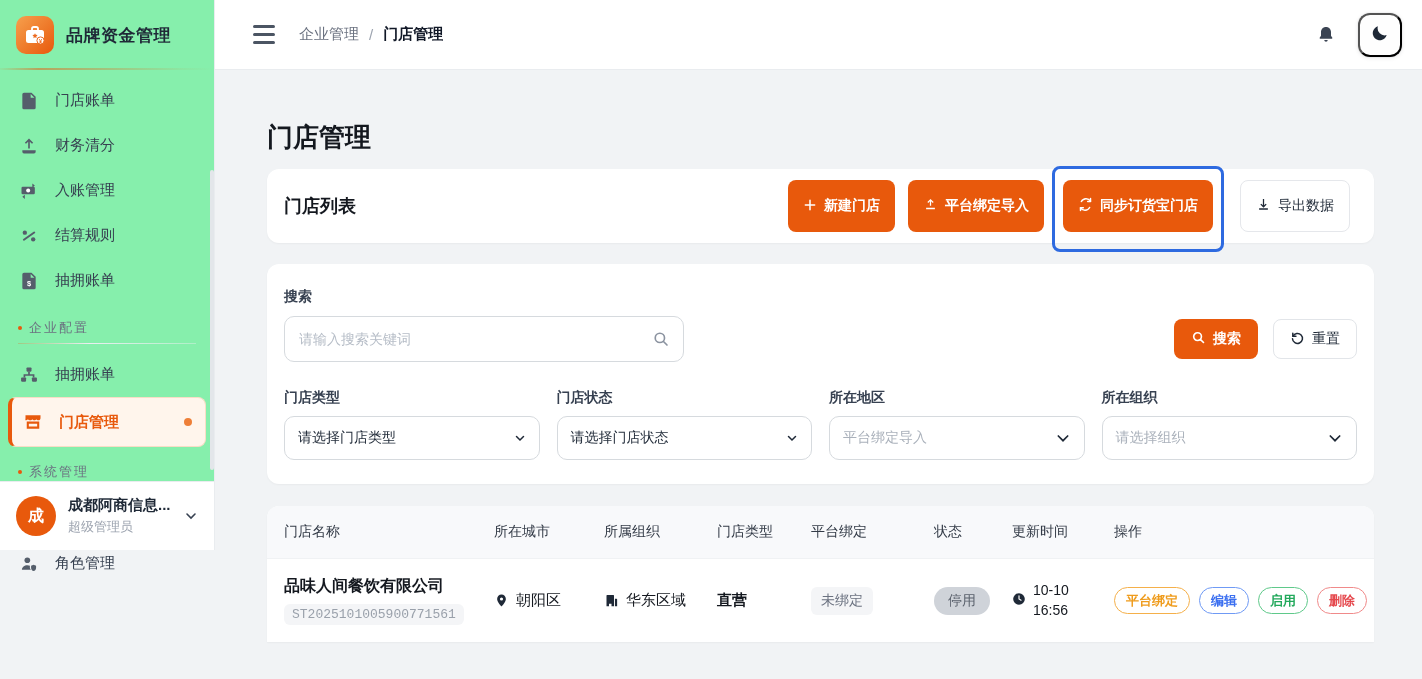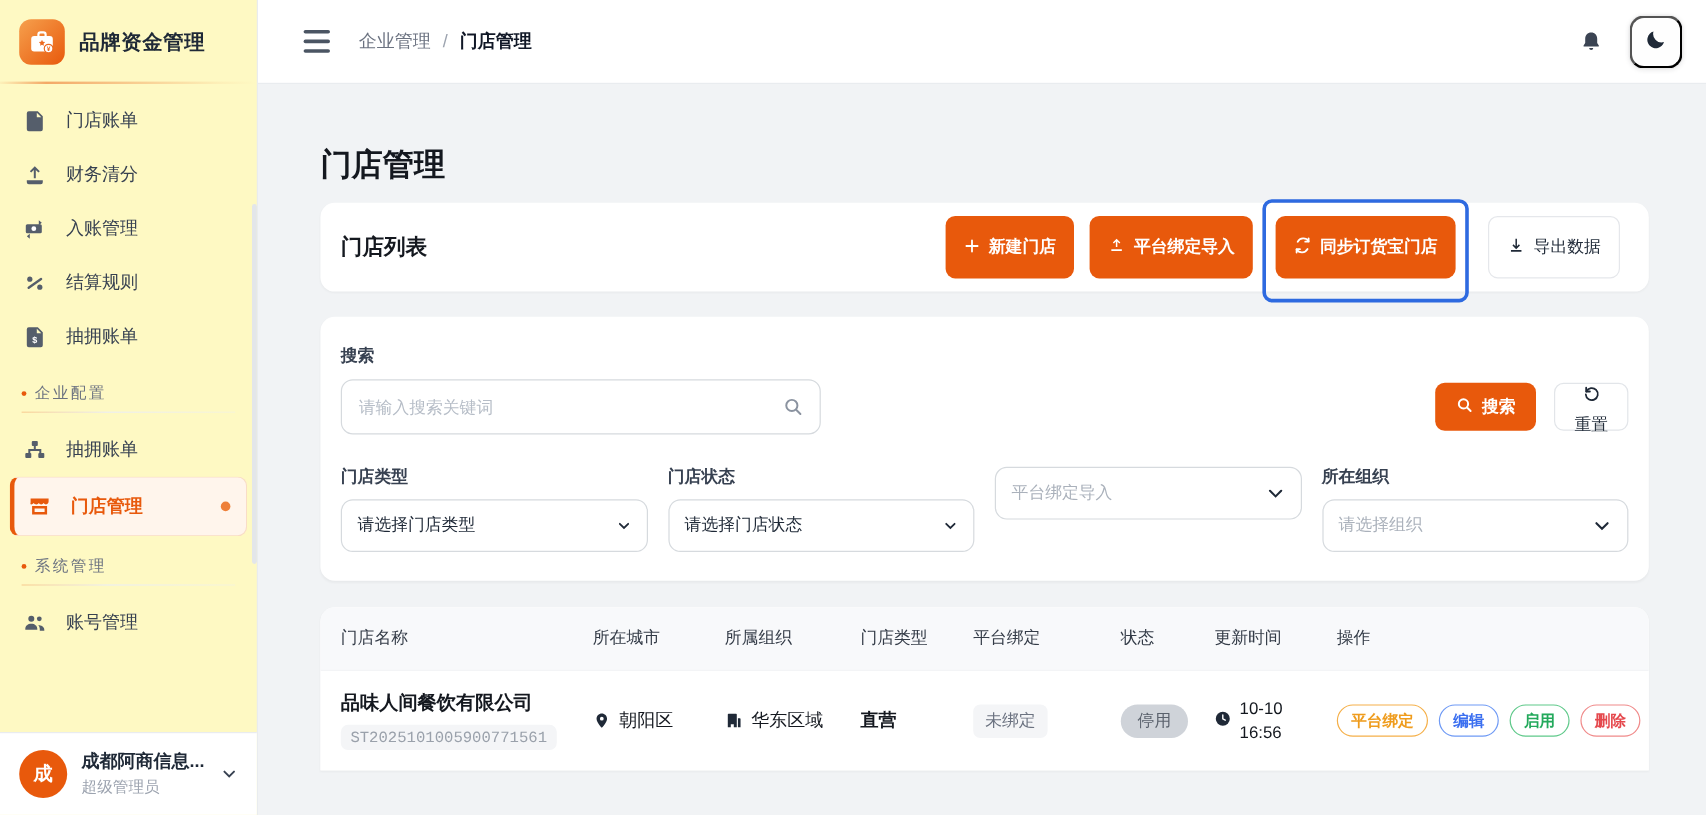--- a/index.html
+++ b/index.html
@@ -1,20 +1,20 @@
 <!DOCTYPE html>
 <html><head>
 <meta charset="utf-8">
 <style>
   * { margin:0; padding:0; box-sizing:border-box; }
   html,body { width:1422px; height:679px; overflow:hidden; }
   body { font-family:"Liberation Sans","DejaVu Sans",sans-serif; background:#f1f3f5; color:#1f2937; }
 
   
-  .sidebar { position:absolute; left:0; top:0; width:215px; height:679px; background:#fef9c3; border-right:1px solid #e9ecef; z-index:5; }
+  .sidebar { position:absolute; left:0; top:0; width:215px; height:550px; background:#86efac; border-right:1px solid #e9ecef; z-index:5; }
   .logo-row { display:flex; align-items:center; gap:12px; padding:16px 16px 14px; }
   .logo-badge { width:38px; height:38px; border-radius:10px; background:linear-gradient(135deg,#f6a04d,#e8590c); display:flex; align-items:center; justify-content:center; flex:0 0 auto; }
   .logo-title { font-size:17px; font-weight:bold; color:#1f2937; letter-spacing:.5px; }
   .logo-divider { height:2px; margin:0 0 8px 0; background:linear-gradient(90deg, rgba(232,89,12,.05), rgba(232,89,12,.5) 18%, rgba(232,89,12,.06) 85%, rgba(232,89,12,0)); }
   .menu-item { height:45px; display:flex; align-items:center; gap:15px; padding:0 18px; font-size:15px; color:#374151; cursor:pointer; }
   .menu-item .mi-icon { width:22px; height:22px; color:#555e6b; display:flex; align-items:center; justify-content:center; flex:0 0 auto; }
   .menu-item.active { margin:0 8px; padding:0 10px 0 10px; height:50px; background:#fff5ec; border:1px solid #f9ddc6; border-left:4px solid #e8590c; border-radius:8px; color:#e8590c; font-weight:bold; position:relative; }
   .menu-item.active .mi-icon { color:#e8590c; }
   .menu-item.active .active-dot { position:absolute; right:13px; width:8px; height:8px; border-radius:50%; background:#ee7f38; }
   .section-label { display:flex; align-items:center; gap:7px; padding:16px 18px 6px; font-size:13px; color:#6b7280; letter-spacing:2px; }
@@ -57,21 +57,21 @@
 
   .filter-card { padding:24px 17px; margin-bottom:22px; }
   .search-label { font-size:14px; font-weight:bold; color:#374151; margin-bottom:10px; }
   .search-row { display:flex; align-items:center; justify-content:space-between; margin-bottom:27px; }
   .search-box { position:relative; width:400px; }
   .search-input { width:100%; height:46px; border:1px solid #d6dade; border-radius:10px; padding:0 42px 0 14px; font-size:14px; color:#1f2937; font-family:inherit; outline:none; background:#fff; }
   .search-input::placeholder { color:#b6bdc7; }
   .search-box .in-icon { position:absolute; right:14px; top:50%; transform:translateY(-50%); color:#8b93a0; display:flex; }
   .search-btns { display:flex; align-items:center; gap:15px; }
   .btn-search { height:40px; padding:0 17px; background:#e8590c; color:#fff; }
-  .btn-reset { height:40px; padding:0 16px; background:#fff; color:#1f2937; border:1px solid #e2e5e9; font-weight:normal;flex-direction:column; }
+  .btn-reset { height:40px; padding:0 16px; background:#fff; color:#1f2937; border:1px solid #e2e5e9; font-weight:normal; }
 
   .filters-grid { display:grid; grid-template-columns:repeat(4,1fr); gap:17px; }
   .filter-label { font-size:14px; font-weight:bold; color:#374151; margin-bottom:9px; }
   .select-control { height:44px; border:1px solid #d6dade; border-radius:10px; background:#fff; display:flex; align-items:center; justify-content:space-between; padding:0 13px; font-size:14px; color:#1f2937; cursor:pointer; }
   .select-control.muted { color:#aab1bb; }
   .chev { color:#1f2937; display:flex; }
 
   
   .table-card { overflow:hidden; border-radius:12px 12px 0 0; }
   .tgrid { display:grid; grid-template-columns:210px 110px 113px 94px 123px 78px 102px 1fr; align-items:center; padding-left:17px; }
@@ -194,20 +194,30 @@
   <div class="menu-item">
     <span class="mi-icon">
       <svg width="20" height="20" viewBox="0 0 24 24" fill="currentColor">
           <circle cx="8.5" cy="8" r="3"></circle>
           <circle cx="16.5" cy="8" r="2.4"></circle>
           <path d="M2.5 18c0-3 2.7-5 6-5s6 2 6 5v1h-12v-1zM15.5 14.3c2.9.2 6 1.6 6 4.7v1h-4.5v-1c0-1.9-.6-3.5-1.5-4.7z"></path>
         </svg>
     </span>
     <span>账号管理</span>
   </div>
+  <div class="menu-item">
+    <span class="mi-icon">
+      <svg width="20" height="20" viewBox="0 0 24 24" fill="currentColor">
+          <circle cx="10" cy="7.5" r="3.4"></circle>
+          <path d="M3.5 19c0-3.4 3-5.5 6.5-5.5 1.2 0 2.3.2 3.2.7-.2.5-.2 1-.2 1.6 0 1.3.5 2.4 1.3 3.2H3.5v0z"></path>
+          <path d="M17.5 13l3 1.2v2.2c0 2-1.3 3.6-3 4.1-1.7-.5-3-2.1-3-4.1v-2.2l3-1.2z"></path>
+        </svg>
+    </span>
+    <span>角色管理</span>
+  </div>
 
   <div class="sidebar-scrollthumb"></div>
 
   <div class="sidebar-footer">
     <div class="avatar">成</div>
     <div>
       <div class="user-name">成都阿商信息...</div>
       <div class="user-role">超级管理员</div>
     </div>
     <span class="user-chevron">
@@ -342,20 +352,21 @@
         <div class="select-control">
           <span>请选择门店状态</span>
           <span class="chev">
             <svg width="12" height="12" viewBox="0 0 24 24" fill="none" stroke="currentColor" stroke-width="3" stroke-linecap="round">
                 <path d="M5 9l7 7 7-7"></path>
               </svg>
           </span>
         </div>
       </div>
       <div>
+        <div class="filter-label">所在地区</div>
         <div class="select-control muted">
           <span>平台绑定导入</span>
           <span class="chev">
             <svg width="16" height="16" viewBox="0 0 24 24" fill="none" stroke="#1f2937" stroke-width="2.6" stroke-linecap="round">
                 <path d="M5 9l7 7 7-7"></path>
               </svg>
           </span>
         </div>
       </div>
       <div>

